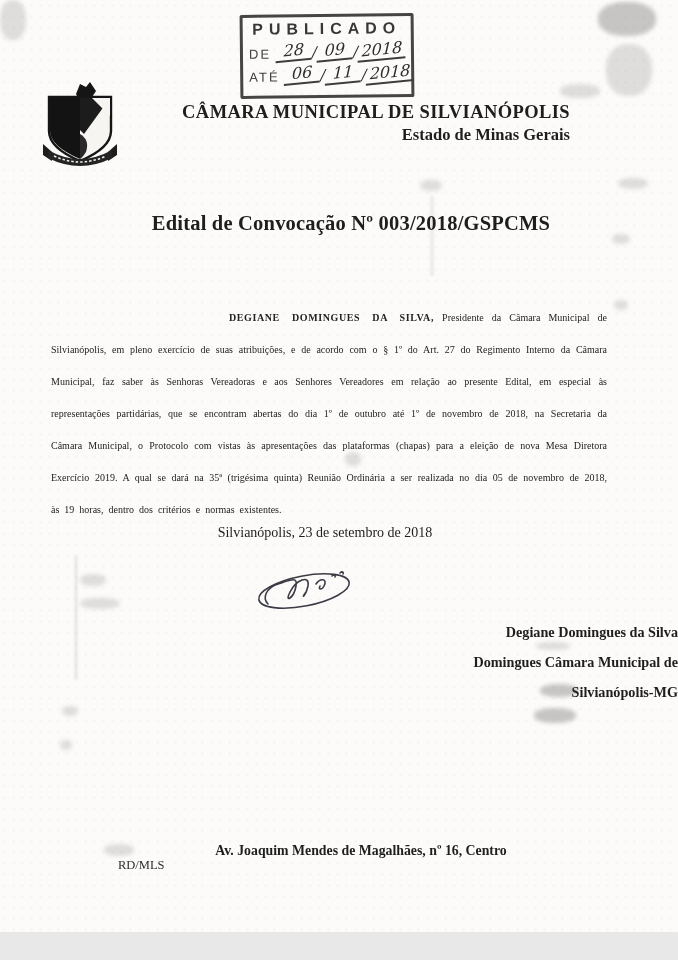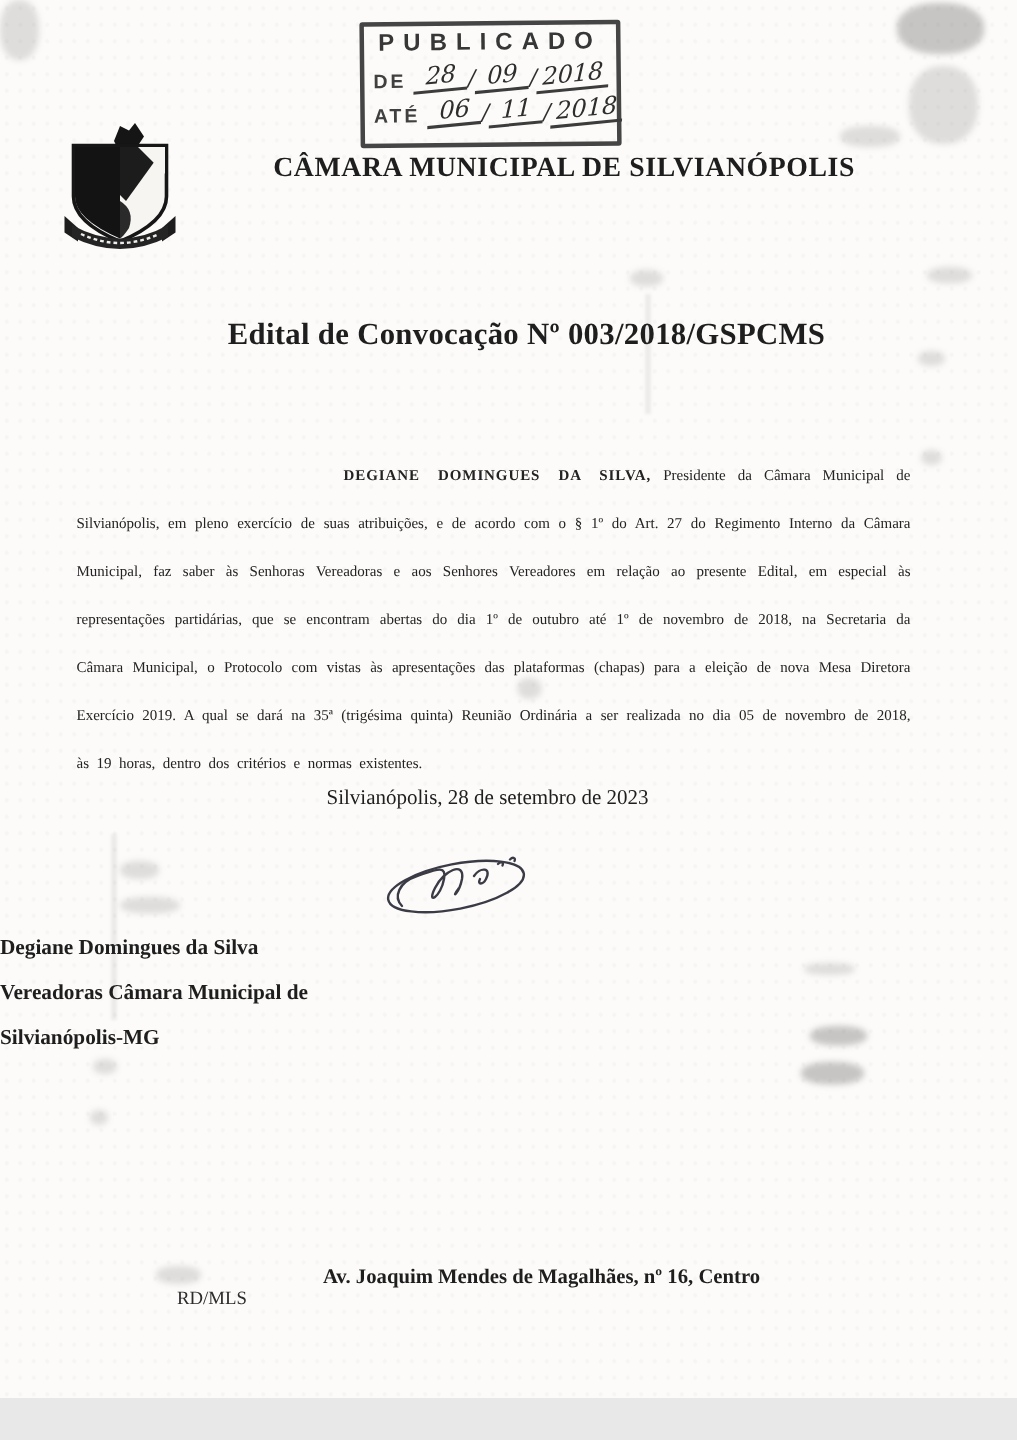--- a/index.html
+++ b/index.html
@@ -28,21 +28,21 @@
     color: #3d3d3d;
   }
   .stamp-title {
     font-family: "Liberation Sans", sans-serif;
     font-weight: bold; font-size: 16px; letter-spacing: 6px;
     text-align: center; color: #373737;
   }
   .stamp-row { display: flex; align-items: flex-end; margin-top: 2px; }
   .stamp-label {
     font-family: "Liberation Sans", sans-serif;
-    font-weight: bold; font-size: 13px; letter-spacing: 2px;
+    font-weight: normal; font-size: 13px; letter-spacing: 2px;
     margin-right: 5px; color: #404040;
   }
   .hand {
     display: inline-block;
     font-family: "DejaVu Serif", serif;
     font-style: italic; font-size: 16px; color: #2e2e2e;
     transform: rotate(-5deg) skewX(-8deg);
     padding: 0 3px;
   }
   .seg { border-bottom: 2px solid #3c3c3c; min-width: 30px; text-align: center; }
@@ -76,21 +76,21 @@
 
   .dateline {
     position: absolute; left: 0; top: 525px; width: 650px;
     text-align: center; font-size: 14px;
   }
 
   
   .sig-scribble { position: absolute; left: 246px; top: 560px; }
   .sig-block {
     position: absolute; left: 0; top: 617px; width: 678px;
-    text-align: left; font-weight: bold; font-size: 14.2px;
+    text-align: right; font-weight: bold; font-size: 14.2px;
     line-height: 30px;
   }
 
   
   .footer-address {
     position: absolute; left: 0; top: 843px; width: 660px;
     text-align: center; font-weight: bold; font-size: 13.8px; padding-left: 31px;
   }
   .footer-initials {
     position: absolute; left: 83px; top: 858px;
@@ -142,43 +142,44 @@
       <path d="M40,52 Q50,58 46,70 Q42,76 40,77 Z" fill="#2a2a2a"></path>
       <path d="M3,62 L12,70 L12,79 L3,73 Z" fill="#1d1d1d"></path>
       <path d="M77,62 L68,70 L68,79 L77,73 Z" fill="#1d1d1d"></path>
       <path d="M8,68 Q40,86 72,68 L72,76 Q40,92 8,76 Z" fill="#242424"></path>
       <path d="M14,74 Q40,86 66,74" fill="none" stroke="#efeeea" stroke-width="1.6" stroke-dasharray="2.5,2"></path>
     </svg>
   </div>
 
   <div class="org-block">
     <div class="org-name">CÂMARA MUNICIPAL DE SILVIANÓPOLIS</div>
+    <div class="org-state">Estado de Minas Gerais</div>
   </div>
 
   <div class="doc-title">Edital de Convocação Nº 003/2018/GSPCMS</div>
 
   <p class="body-par"><b>DEGIANE DOMINGUES DA SILVA,</b><span> Presidente da Câmara Municipal de Silvianópolis, em pleno exercício de suas atribuições, e de acordo com o § 1º do Art. 27 do Regimento Interno da Câmara Municipal, faz saber às Senhoras Vereadoras e aos Senhores Vereadores em relação ao presente Edital, em especial às representações partidárias, que se encontram abertas do dia 1º de outubro até 1º de novembro de 2018, na Secretaria da Câmara Municipal, o Protocolo com vistas às apresentações das plataformas (chapas) para a eleição de nova Mesa Diretora Exercício 2019. A qual se dará na 35ª (trigésima quinta) Reunião Ordinária a ser realizada no dia 05 de novembro de 2018, às 19 horas, dentro dos critérios e normas existentes.</span></p>
 
-  <div class="dateline">Silvianópolis, 28 de setembro de 2023</div>
+  <div class="dateline">Silvianópolis, 23 de setembro de 2018</div>
 
   <div class="sig-scribble">
     <svg width="118" height="60" viewBox="0 0 118 60" aria-hidden="true">
       <g fill="none" stroke="#3b3b46" stroke-width="1.6" stroke-linecap="round">
         <ellipse cx="58" cy="31" rx="46" ry="15" transform="rotate(-11 58 31)"></ellipse>
         <path d="M22,44 C16,38 20,28 32,24 C44,20 52,16 50,26 C48,38 38,44 44,32 C50,20 64,14 62,26 C60,36 54,40 60,32"></path>
         <path d="M70,24 C74,18 82,18 78,26 C76,30 72,30 74,26"></path>
         <path d="M86,16 C88,14 90,15 89,17"></path>
         <path d="M94,13 C96,11 98,12 97,14"></path>
       </g>
     </svg>
   </div>
 
   <div class="sig-block">
     <div>Degiane Domingues da Silva</div>
-    <div>Vereadoras Câmara Municipal de</div>
+    <div>Domingues Câmara Municipal de</div>
     <div>Silvianópolis-MG</div>
   </div>
 
   <div class="footer-address">Av. Joaquim Mendes de Magalhães, nº 16, Centro</div>
   <div class="footer-initials">RD/MLS</div>
 
   <div class="scan-edge-line"></div>
 
   <div class="smudge dark" style="left:598px; top:2px; width:58px; height:34px;"></div>
   <div class="smudge" style="left:606px; top:44px; width:46px; height:52px;"></div>

